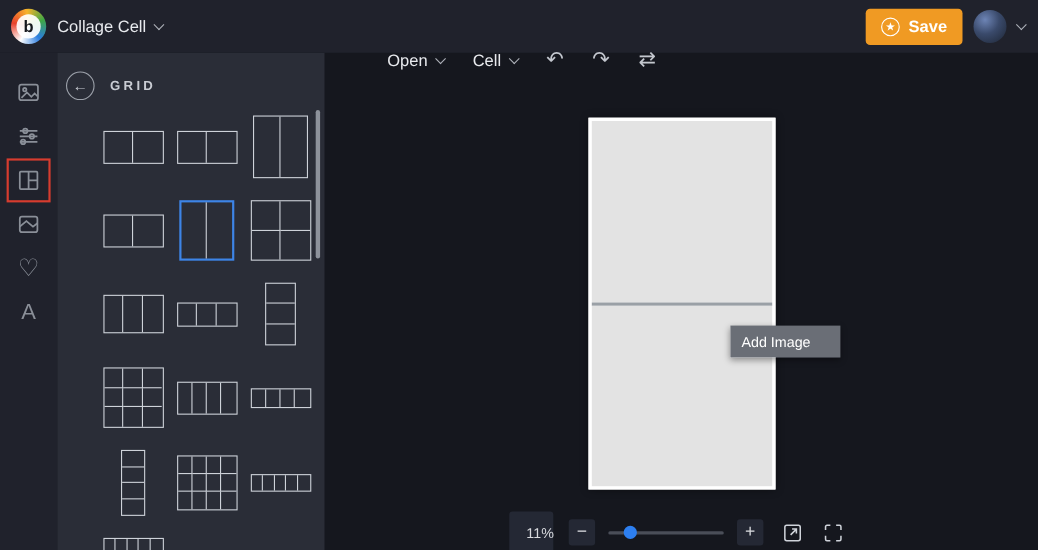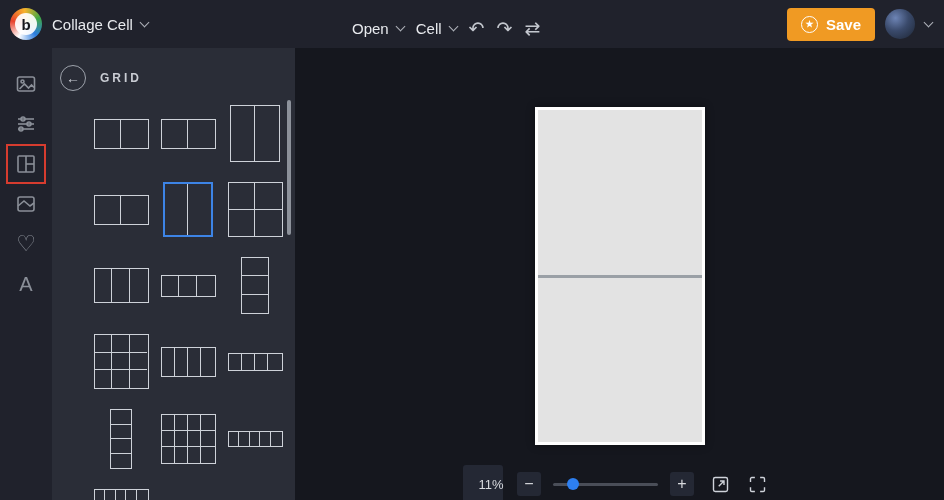--- a/index.html
+++ b/index.html
@@ -9,21 +9,21 @@
   
   .topbar { position:absolute; left:0; top:0; width:944px; height:48px; background:#20222c; display:flex; align-items:center; z-index:30; }
   .topbar-left { display:flex; align-items:center; gap:10px; padding-left:10px; }
   .logo { width:32px; height:32px; border-radius:50%;
           background:conic-gradient(from 210deg,#ffffff,#e8412c,#f7b32b,#3fa745,#2b7de0,#ffffff);
           display:flex; align-items:center; justify-content:center; }
   .logo-inner { width:22px; height:22px; border-radius:50%; background:rgba(255,255,255,.92);
           color:#17181d; font-weight:bold; font-size:15px; display:flex; align-items:center; justify-content:center; }
   .chev { width:7px; height:7px; border-right:1.5px solid #aeb2ba; border-bottom:1.5px solid #aeb2ba;
           transform:rotate(45deg); margin-top:-4px; display:inline-block; }
-  .topbar-center { position:absolute; left:352px; top:4px; height:48px; display:flex; align-items:center; gap:12px; }
+  .topbar-center { position:absolute; left:352px; top:16px; height:48px; display:flex; align-items:flex-end; gap:26px; }
   .menu-item { display:flex; align-items:center; gap:8px; color:#e8eaee; font-size:15px; cursor:pointer; }
   .tb-icon { color:#c3c7ce; font-size:19px; line-height:1; cursor:pointer; }
   .topbar-right { position:absolute; right:12px; top:0; height:48px; display:flex; align-items:center; gap:10px; }
   .plus-btn { display:flex; align-items:center; gap:8px; background:#f09a23; border:none; border-radius:4px;
           height:33px; padding:0 14px; color:#fff; font-size:15px; font-weight:bold; cursor:pointer; }
   .star-circle { width:17px; height:17px; border:1.5px solid #fff; border-radius:50%; display:flex;
           align-items:center; justify-content:center; font-size:9px; color:#fff; }
   .avatar { width:30px; height:30px; border-radius:50%;
           background:radial-gradient(circle at 35% 30%, #6d84b5 0%, #3a4a6b 45%, #1d2533 100%); }
 
@@ -308,20 +308,21 @@
   </div>
 
   <div class="canvas-area">
     <div class="collage">
       <div class="cell"></div>
       <div class="cell-divider"></div>
       <div class="cell"></div>
     </div>
 
     <div class="context-menu">
+      <div class="cm-item hovered">Add Image</div>
     </div>
 
     <div class="zoombar">
       <div class="zoom-box zoom-level">11%</div>
       <div class="zoom-box zoom-btn">−</div>
       <div class="slider">
         <div class="slider-track"></div>
         <div class="slider-knob"></div>
       </div>
       <div class="zoom-box zoom-btn">+</div>

